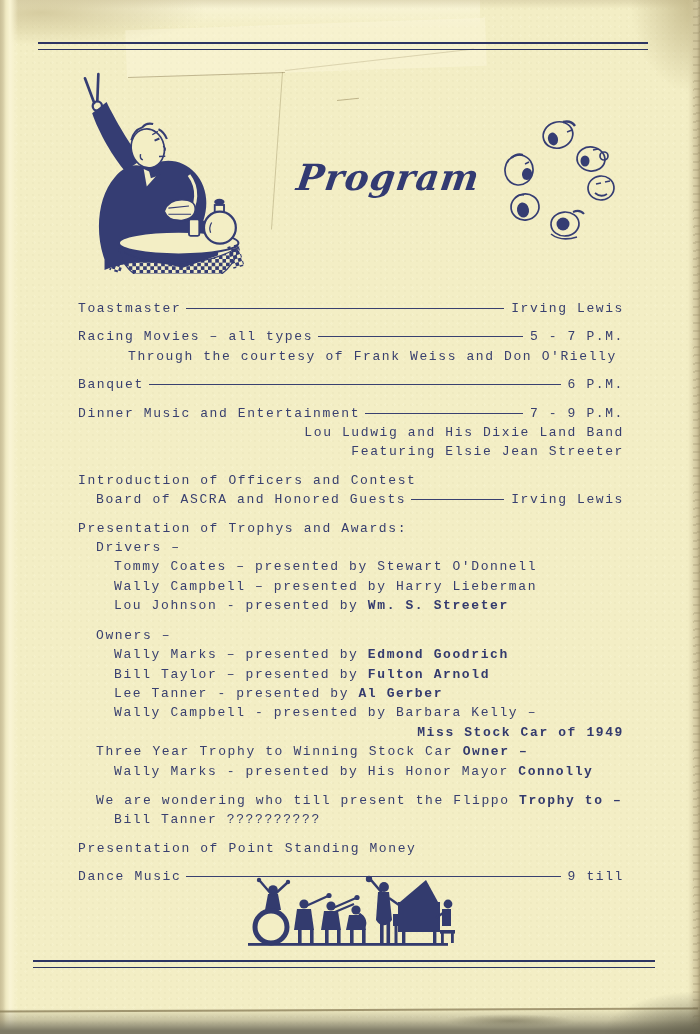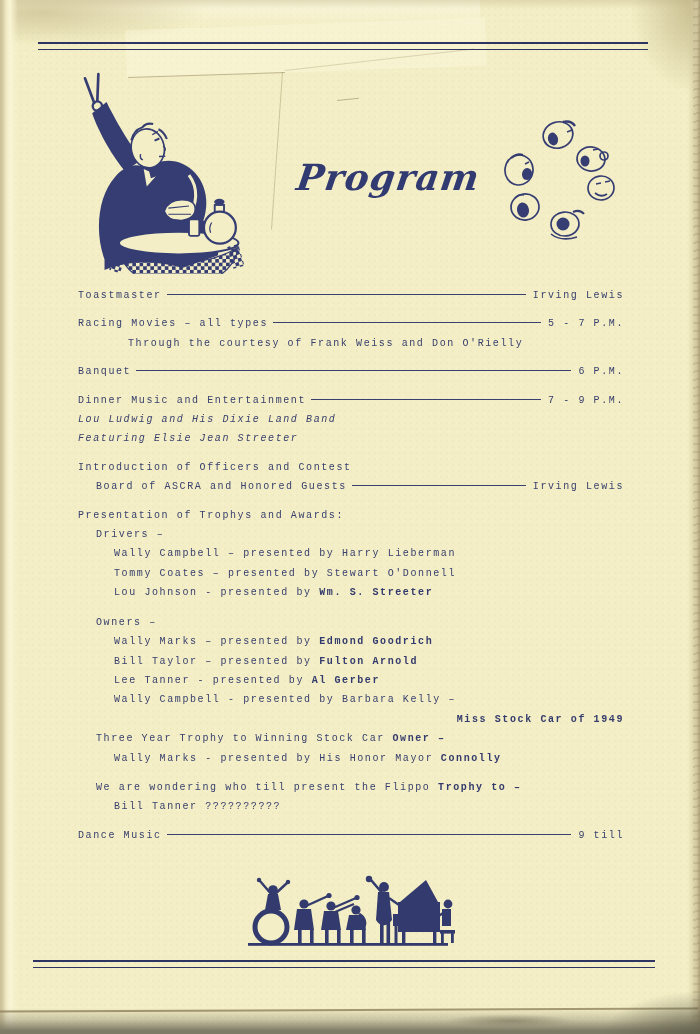--- a/index.html
+++ b/index.html
@@ -50,29 +50,29 @@
   .rule-top{left:38px;top:42px;width:610px;}
   .rule-bottom{left:33px;top:960px;width:622px;}
   
   .title{
     position:absolute;left:297px;top:156px;
     font-family:"DejaVu Serif","Liberation Serif",serif;
     font-style:italic;font-weight:bold;font-size:36px;color:#323a72;
     letter-spacing:1px;transform:skewX(-8deg);
   }
   
-  .list{position:absolute;left:78px;top:277px;width:546px;font-size:10px;
+  .list{position:absolute;left:78px;top:290px;width:546px;font-size:13px;
     letter-spacing:1.6px;line-height:19.4px;}
   .row{display:flex;align-items:baseline;white-space:pre;}
   .row.g{margin-top:9px;}
   .row.s{margin-top:10px;}
   .row.ind1{padding-left:18px;}
   .row.ind2{padding-left:36px;}
   .row.ind3{padding-left:50px;}
-  .row.center{justify-content:flex-start;font-style:italic;}
+  .row.center{justify-content:flex-end;}
   .row.right{justify-content:flex-end;}
   .row .b{font-weight:bold;color:#333a6d;}
   .leader{flex:1 1 auto;border-bottom:1.8px solid #39406f;margin:0 7px 0 5px;
     transform:translateY(-3px);min-width:30px;}
   
   .illus{position:absolute;}
   .toastmaster{left:66px;top:68px;width:178px;height:206px;}
   .singers{left:501px;top:112px;width:148px;height:134px;}
   .band{left:242px;top:874px;width:216px;height:82px;}
 </style>
@@ -185,33 +185,34 @@
       <div class="row g"><span><span>Racing Movies – all types</span></span><span class="leader"></span><span>5 - 7 P.M.</span></div>
       <div class="row ind3"><span>Through the courtesy of Frank Weiss and Don O'Rielly</span></div>
       <div class="row g"><span><span>Banquet</span></span><span class="leader"></span><span>6 P.M.</span></div>
       <div class="row g"><span><span>Dinner Music and Entertainment</span></span><span class="leader"></span><span>7 - 9 P.M.</span></div>
       <div class="row center"><span>Lou Ludwig and His Dixie Land Band</span></div>
       <div class="row center"><span>Featuring Elsie Jean Streeter</span></div>
       <div class="row g"><span>Introduction of Officers and Contest</span></div>
       <div class="row ind1"><span><span>Board of ASCRA and Honored Guests</span></span><span class="leader"></span><span>Irving Lewis</span></div>
       <div class="row g"><span>Presentation of Trophys and Awards:</span></div>
       <div class="row ind1"><span>Drivers –</span></div>
+      <div class="row ind2"><span>Tommy Coates – presented by Stewart O'Donnell</span></div>
       <div class="row ind2"><span>Wally Campbell – presented by Harry Lieberman</span></div>
-      <div class="row ind2"><span>Tommy Coates – presented by Stewart O'Donnell</span></div>
       <div class="row ind2"><span>Lou Johnson - presented by </span><span class="b">Wm. S. Streeter</span></div>
       <div class="row ind1 s"><span>Owners –</span></div>
       <div class="row ind2"><span>Wally Marks – presented by </span><span class="b">Edmond Goodrich</span></div>
       <div class="row ind2"><span>Bill Taylor – presented by </span><span class="b">Fulton Arnold</span></div>
       <div class="row ind2"><span>Lee Tanner - presented by </span><span class="b">Al Gerber</span></div>
       <div class="row ind2"><span>Wally Campbell - presented by Barbara Kelly –</span></div>
       <div class="row right"><span class="b">Miss Stock Car of 1949</span></div>
       <div class="row ind1"><span>Three Year Trophy to Winning Stock Car </span><span class="b">Owner –</span></div>
       <div class="row ind2"><span>Wally Marks - presented by His Honor Mayor </span><span class="b">Connolly</span></div>
       <div class="row ind1 s"><span>We are wondering who till present the Flippo </span><span class="b">Trophy to –</span></div>
       <div class="row ind2"><span>Bill Tanner ??????????</span></div>
+      <div class="row g"><span>Presentation of Point Standing Money</span></div>
       <div class="row g"><span><span>Dance Music</span></span><span class="leader"></span><span>9 till</span></div>
     </div>
 
   <svg class="illus band" viewBox="0 0 216 82" xmlns="http://www.w3.org/2000/svg">
     <g fill="#333b6e">
       <rect x="6" y="69" width="200" height="2.8"></rect>
 
       <circle cx="31" cy="16" r="4.8"></circle>
       <path d="M26,20 h10 l3,16 h-16 z"></path>
       <path d="M30,21 L18,7 M32,21 L45,9" stroke="#333b6e" stroke-width="2.4" fill="none" stroke-linecap="round"></path>

